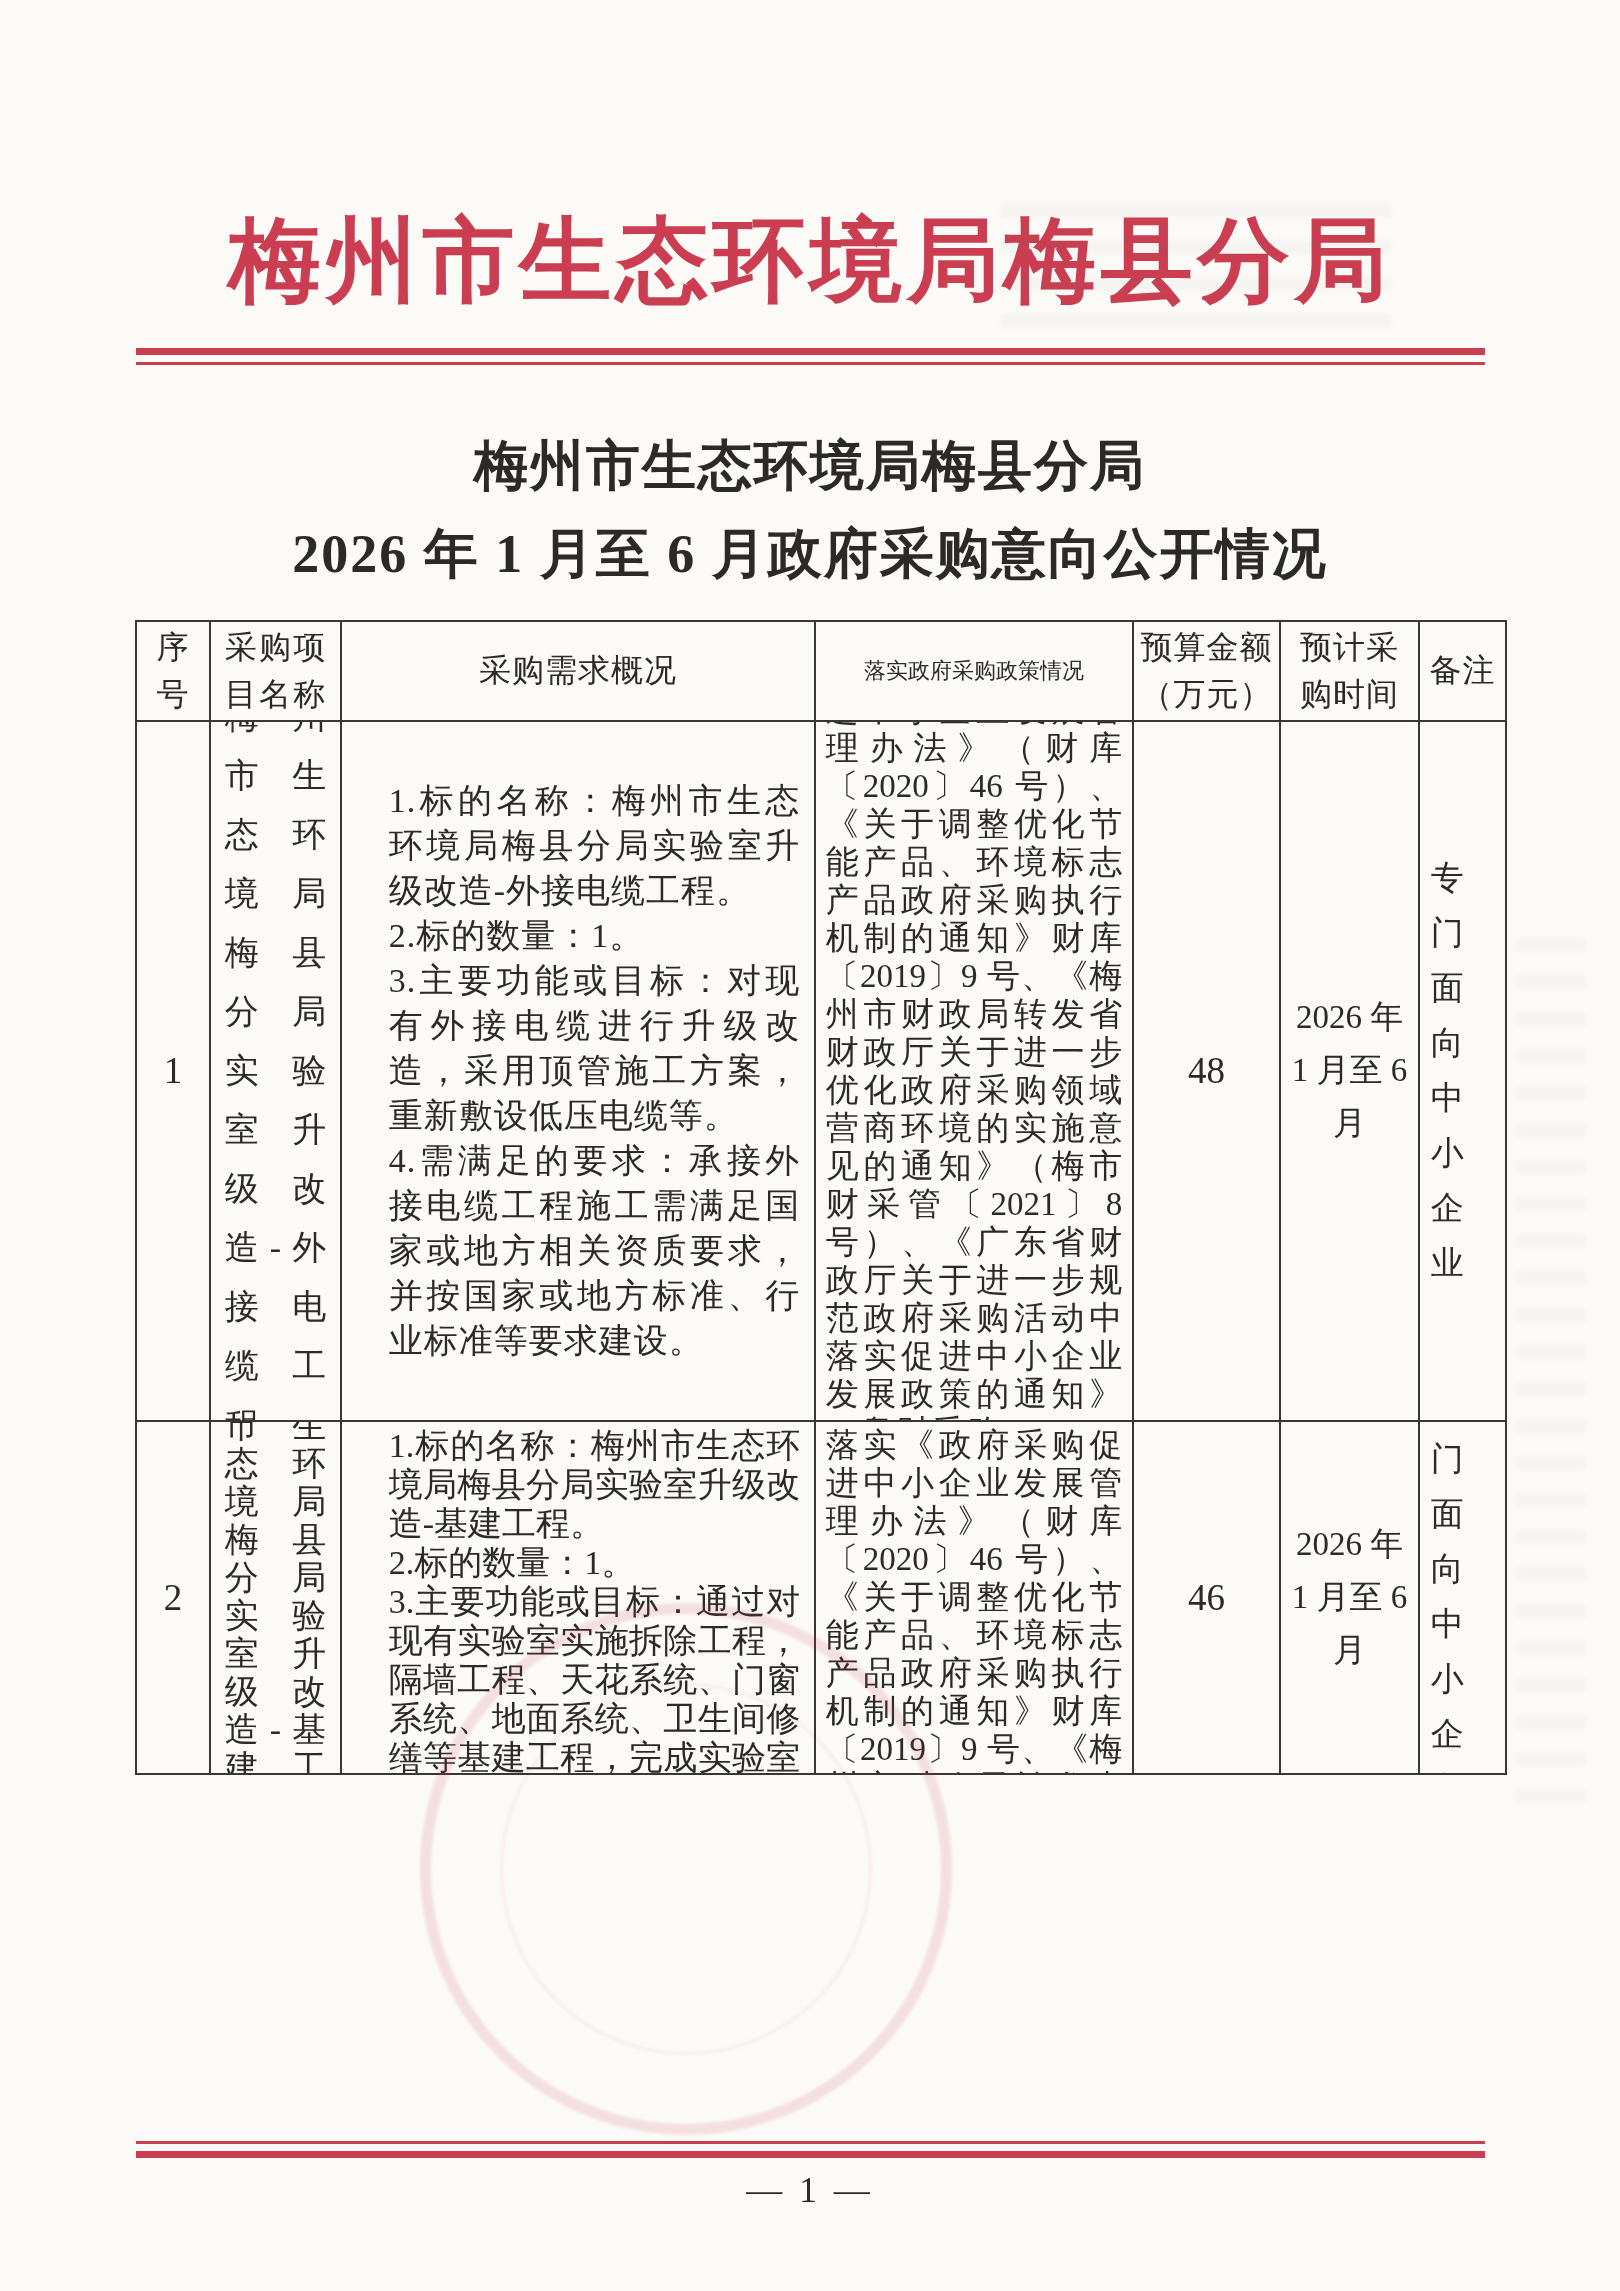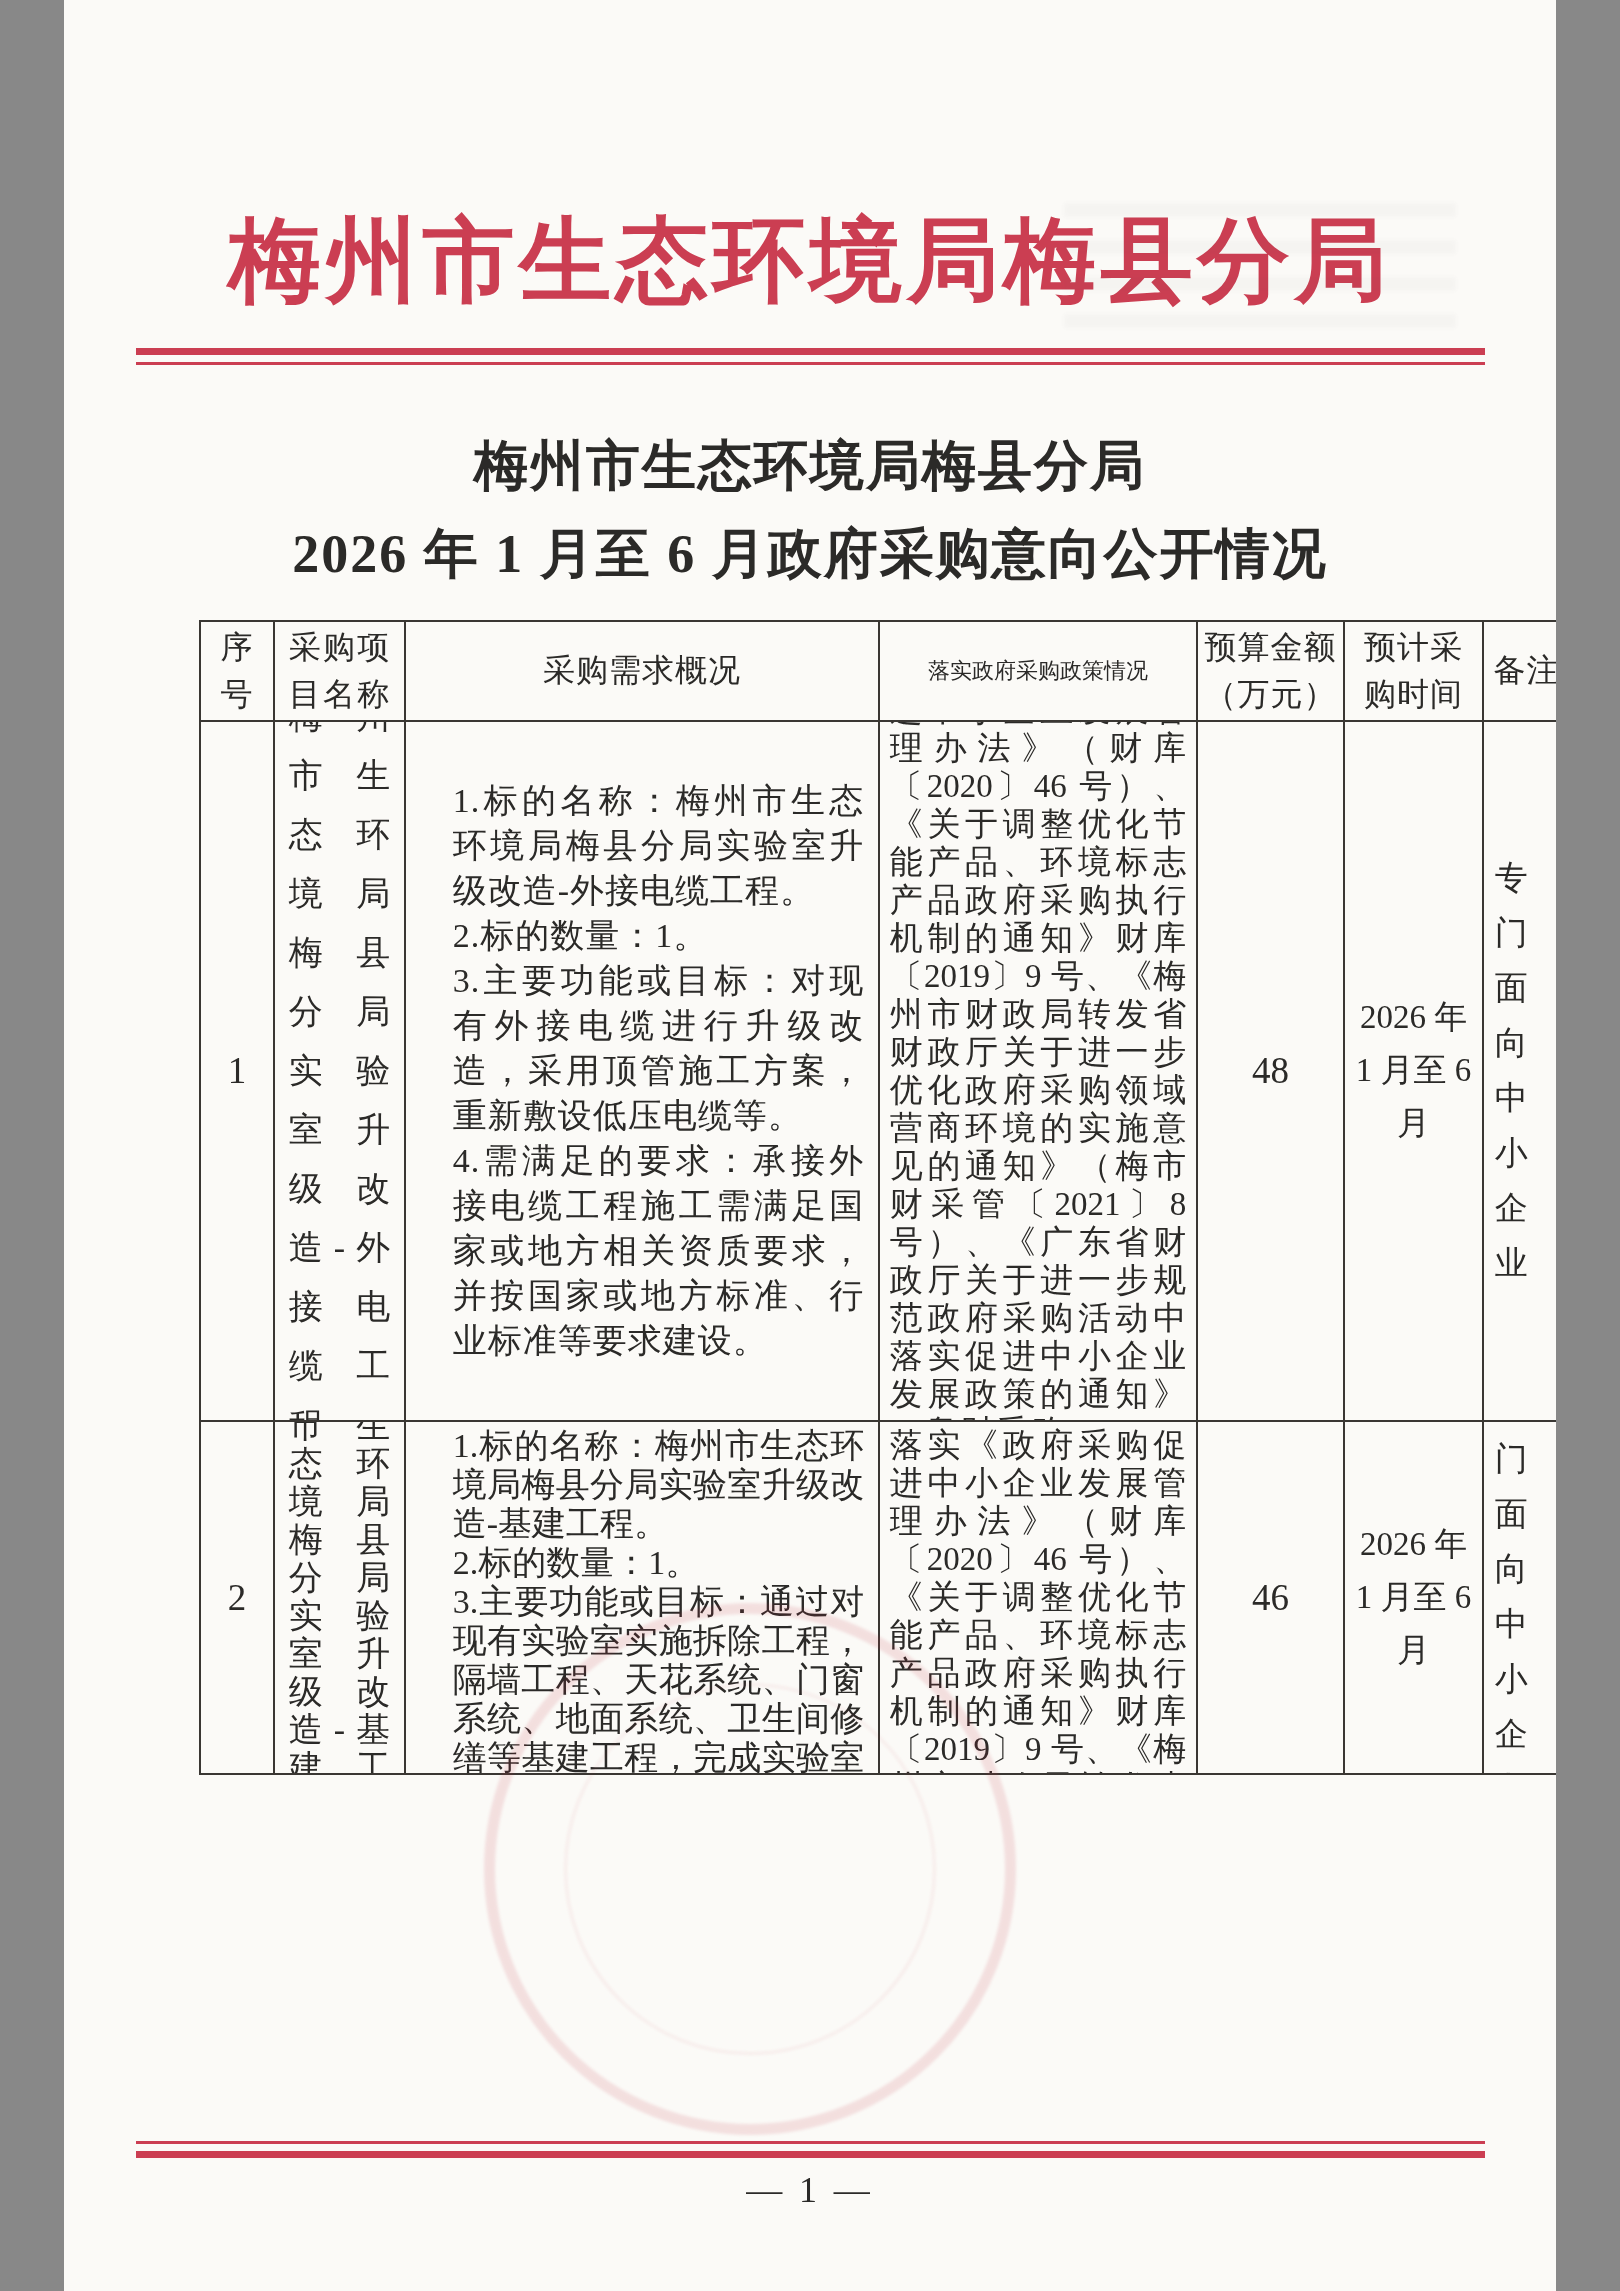--- a/index.html
+++ b/index.html
@@ -1,18 +1,18 @@
 <!DOCTYPE html>
 <html><head>
 <meta charset="utf-8">
 <style>
   html,body { margin:0; padding:0; background:#888; }
   .page {
     position:relative;
-    width:1492px; height:2292px;
+    width:1620px; height:2292px;
     margin:0 auto;
     background:#fbfaf7;
     color:#2b2a28;
     font-family:"Liberation Serif","DejaVu Serif",serif;
     overflow:hidden;
   }
   
   .letterhead {
     margin:208px 0 0;
     text-align:center;

